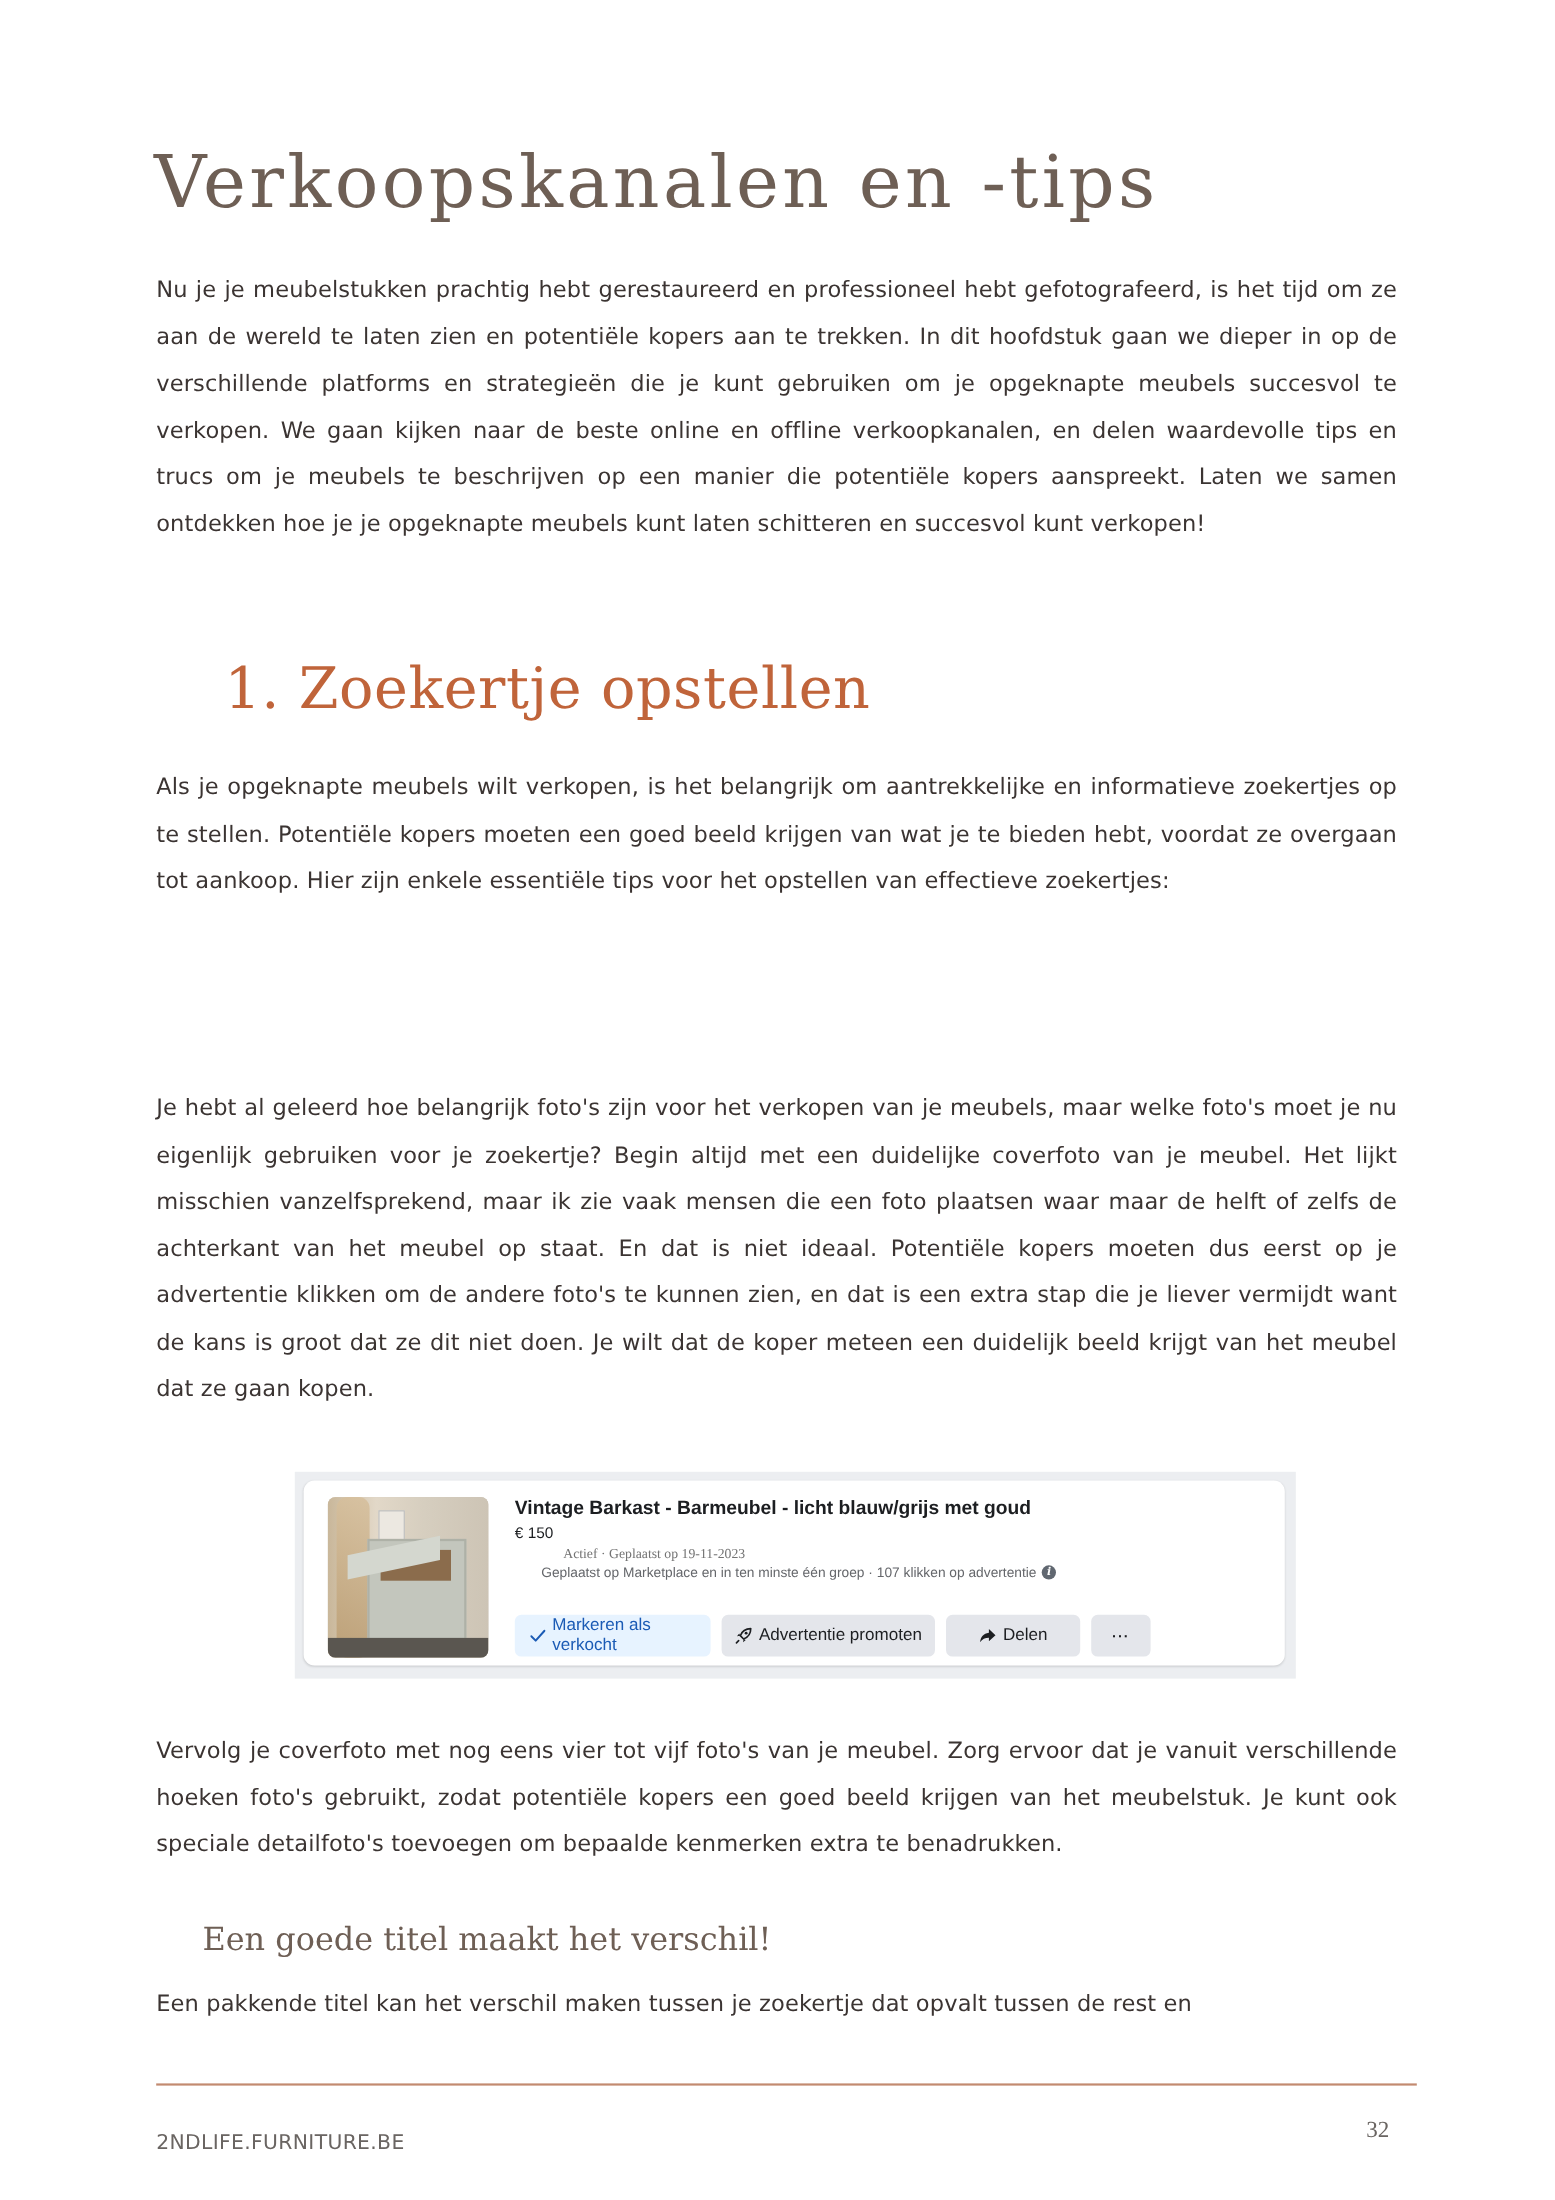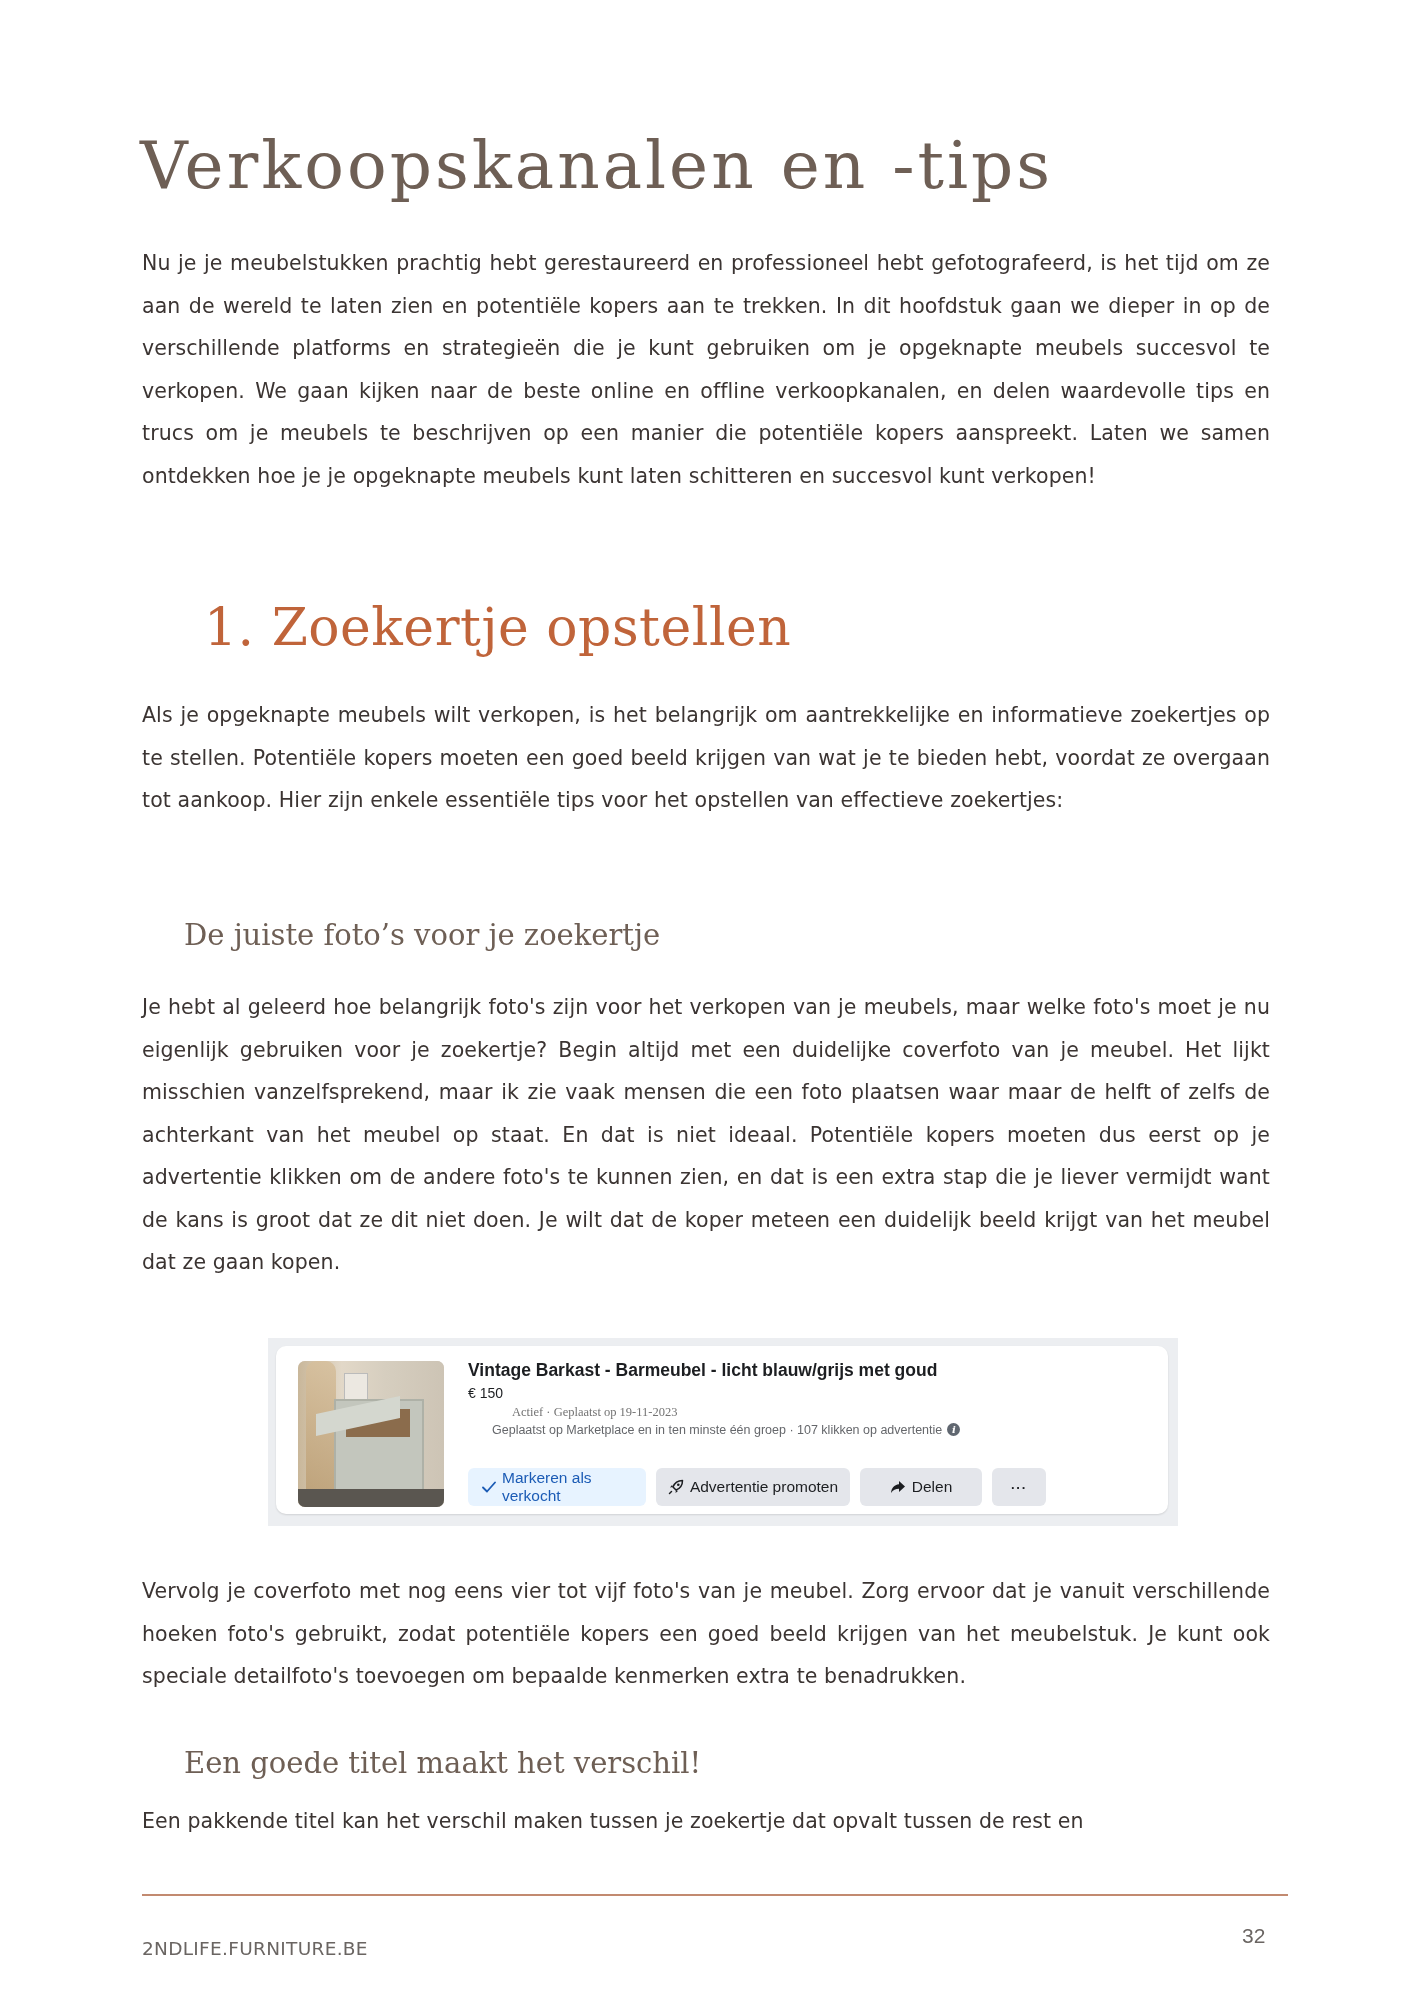--- a/index.html
+++ b/index.html
@@ -40,36 +40,35 @@
 
   .btn { position: absolute; top: 122px; height: 38px; border-radius: 6px; font-family: "Liberation Sans", sans-serif; font-size: 15.5px; display: flex; align-items: center; justify-content: center; gap: 6px; cursor: pointer; box-sizing: border-box; }
   .btn-sold { left: 192px; width: 178px; background: #e7f3ff; color: #1b5bb5; padding-left: 14px; }
   .btn-promote { left: 380px; width: 194px; background: #e4e6eb; color: #1c1e21; }
   .btn-share { left: 584px; width: 122px; background: #e4e6eb; color: #1c1e21; }
   .btn-more { left: 716px; width: 54px; background: #e4e6eb; color: #1c1e21; font-weight: bold; letter-spacing: 1px; font-size: 13px; }
   .ico { display: inline-flex; align-items: center; }
 
   .rule { position: absolute; left: 142px; top: 1894px; width: 1146px; height: 2px; background: #c28a70; }
   .footer-site { position: absolute; left: 142px; top: 1938px; font-family: "DejaVu Sans", sans-serif; font-size: 18.5px; color: #6a6562; letter-spacing: 0.3px; }
-  .page-num { position: absolute; left: 1242px; top: 1924px; font-family: Liberation Sans, sans-serif; font-size: 21px; color: #6a6562; }
+  .page-num { position: absolute; left: 1242px; top: 1924px; font-family: Liberation Serif, serif; font-size: 21px; color: #6a6562; }
 </style>
 </head>
 <body>
 
 <div class="page">
 
   <h1 class="title">Verkoopskanalen en -tips</h1>
 
   <p class="para para-intro">Nu je je meubelstukken prachtig hebt gerestaureerd en professioneel hebt gefotografeerd, is het tijd om ze aan de wereld te laten zien en potentiële kopers aan te trekken. In dit hoofdstuk gaan we dieper in op de verschillende platforms en strategieën die je kunt gebruiken om je opgeknapte meubels succesvol te verkopen. We gaan kijken naar de beste online en offline verkoopkanalen, en delen waardevolle tips en trucs om je meubels te beschrijven op een manier die potentiële kopers aanspreekt. Laten we samen ontdekken hoe je je opgeknapte meubels kunt laten schitteren en succesvol kunt verkopen!</p>
 
   <h2 class="h2">1. Zoekertje opstellen</h2>
 
   <p class="para para-zoek">Als je opgeknapte meubels wilt verkopen, is het belangrijk om aantrekkelijke en informatieve zoekertjes op te stellen. Potentiële kopers moeten een goed beeld krijgen van wat je te bieden hebt, voordat ze overgaan tot aankoop. Hier zijn enkele essentiële tips voor het opstellen van effectieve zoekertjes:</p>
 
-  <h3 class="h3 h3-foto">De juiste foto’s voor je zoekertje</h3>
 
   <p class="para para-foto">Je hebt al geleerd hoe belangrijk foto's zijn voor het verkopen van je meubels, maar welke foto's moet je nu eigenlijk gebruiken voor je zoekertje? Begin altijd met een duidelijke coverfoto van je meubel. Het lijkt misschien vanzelfsprekend, maar ik zie vaak mensen die een foto plaatsen waar maar de helft of zelfs de achterkant van het meubel op staat. En dat is niet ideaal. Potentiële kopers moeten dus eerst op je advertentie klikken om de andere foto's te kunnen zien, en dat is een extra stap die je liever vermijdt want de kans is groot dat ze dit niet doen. Je wilt dat de koper meteen een duidelijk beeld krijgt van het meubel dat ze gaan kopen.</p>
 
   <div class="card-frame">
     <div class="card">
       <div class="thumb">
         <div class="wall"></div>
         <div class="grass"></div>
         <div class="frame-pic"></div>
         <div class="cab">

